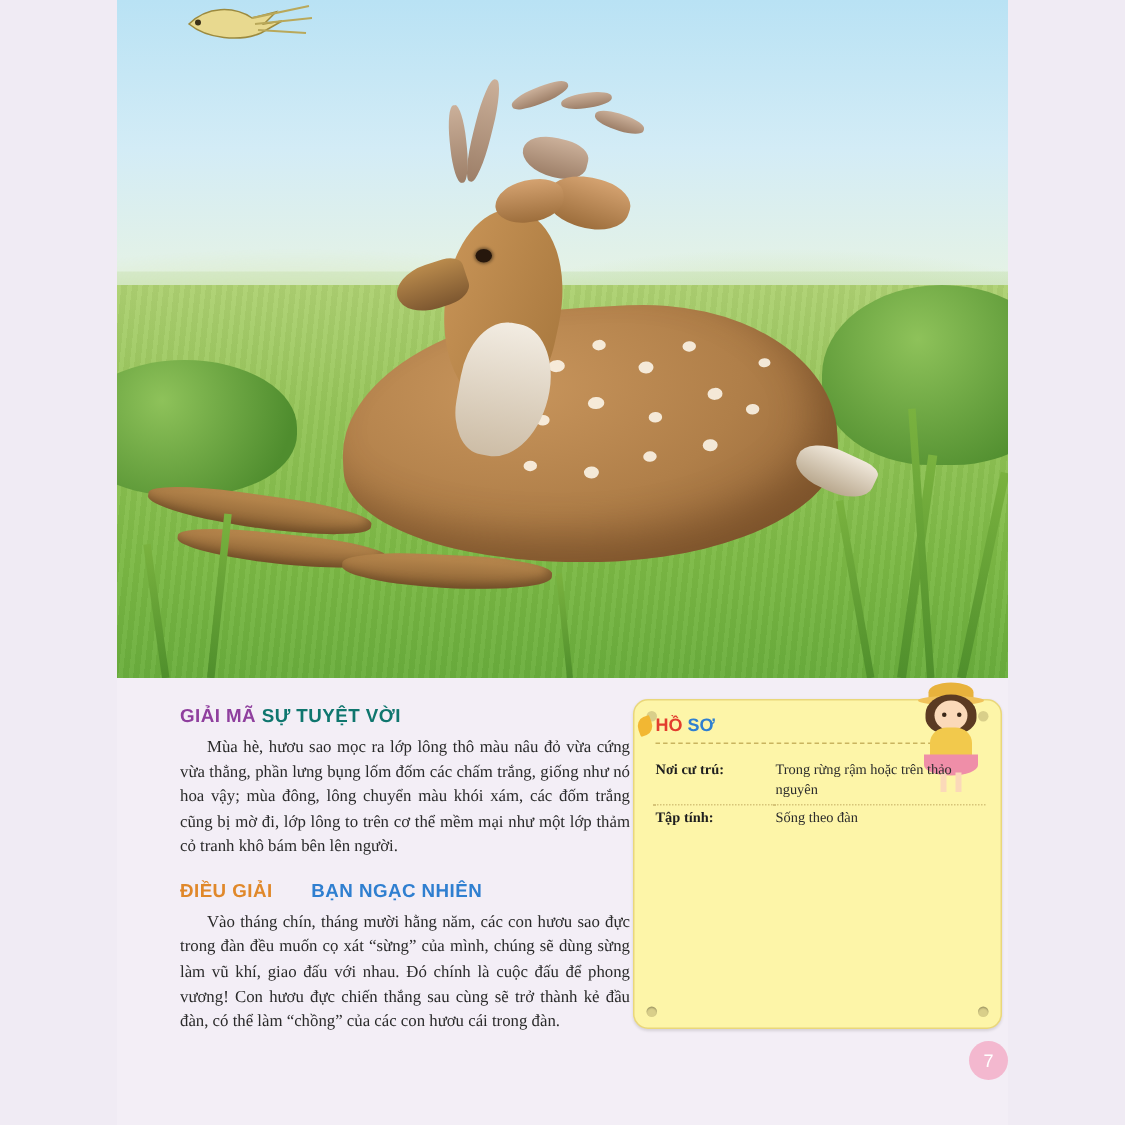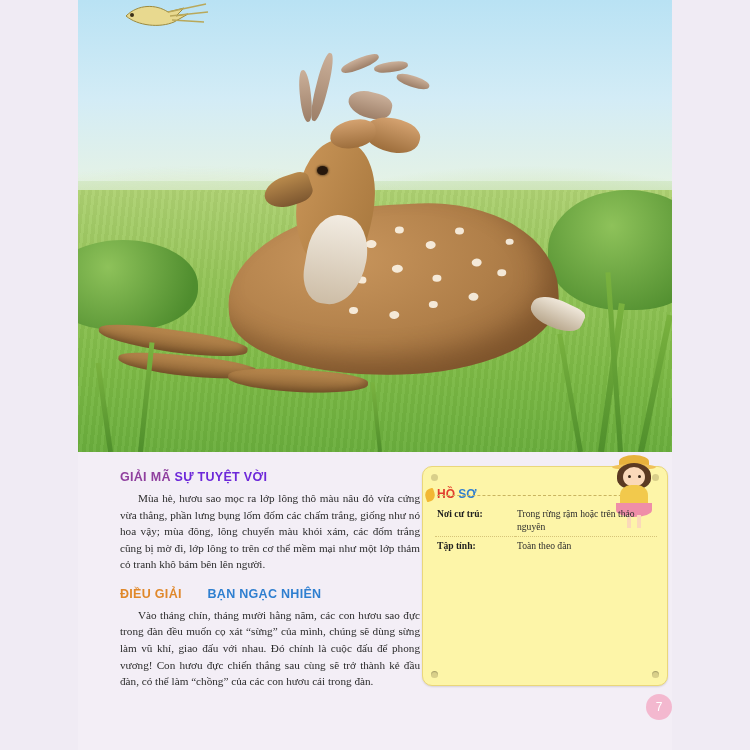--- a/index.html
+++ b/index.html
@@ -115,21 +115,21 @@
     position:absolute;left:78px;top:462px;width:594px;height:250px;
   }
   .col-left{
     position:absolute;left:42px;top:8px;width:300px;
   }
   h2.head{
     font-family:"Liberation Sans", sans-serif;
     font-size:12.5px;font-weight:bold;letter-spacing:.3px;
     margin:0 0 6px 0;color:#8f3f9e;
   }
-  h2.head .w2{color:#6d28d9;}
+  h2.head .w2{color:#0f766e;}
   h2.head.second{margin-top:14px;}
   h2.head.second .w1{color:#e0882a;}
   h2.head.second .w2{color:#2f7fd0;padding-left:22px;}
   p.body{
     margin:0;font-size:11.2px;line-height:1.48;color:#2a2a2a;
     text-align:justify;text-indent:18px;
     font-family:"Liberation Serif", serif;
   }
   
   .card{
@@ -141,21 +141,21 @@
   }
   .card:before,.card:after{
     content:"";position:absolute;width:7px;height:7px;border-radius:50%;
     background:#d9cf8a;box-shadow:inset 0 1px 1px rgba(0,0,0,.25);
   }
   .card:before{left:8px;bottom:7px;}
   .card:after{right:8px;bottom:7px;}
   .card-dot-tl{position:absolute;left:8px;top:7px;width:7px;height:7px;border-radius:50%;background:#d9cf8a;}
   .card-dot-tr{position:absolute;right:8px;top:7px;width:7px;height:7px;border-radius:50%;background:#d9cf8a;}
   .card-title{
-    position:absolute;left:14px;top:20px;
+    position:absolute;left:14px;top:9px;
     font-family:"Liberation Sans", sans-serif;
     font-size:12px;font-weight:bold;
   }
   .card-title .a{color:#e23d2e;}
   .card-title .b{color:#2f7fd0;}
   .leaf{
     position:absolute;left:-12px;top:2px;width:10px;height:12px;
     background:#f2b733;border-radius:60% 10% 60% 10%;transform:rotate(-20deg);
   }
   .dashed{
@@ -309,21 +309,21 @@
       </div>
 
       <table class="facts">
         <tbody>
           <tr>
             <td class="k">Nơi cư trú:</td>
             <td class="v">Trong rừng rậm hoặc trên thảo nguyên</td>
           </tr>
           <tr>
             <td class="k">Tập tính:</td>
-            <td class="v">Toàn theo đàn</td>
+            <td class="v">Sống theo đàn</td>
           </tr>
         </tbody>
       </table>
     </div>
   </div>
 
   <div class="pagenum">7</div>
 </div>
 
 </body></html>

